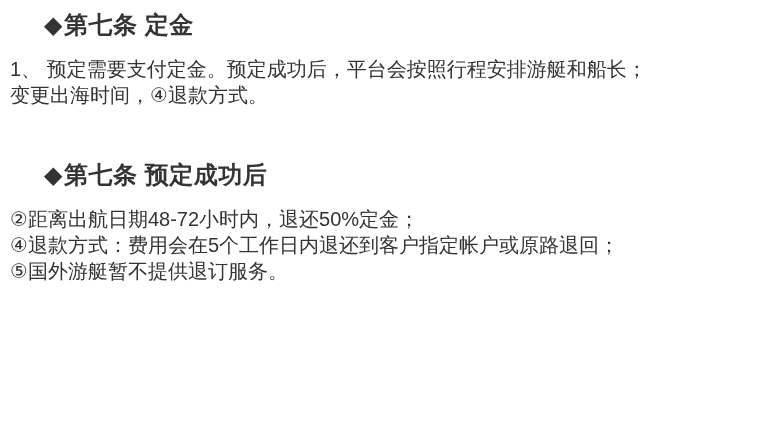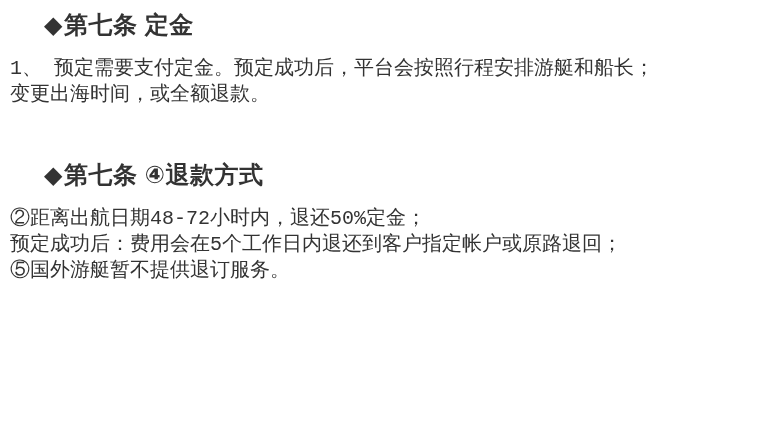--- a/index.html
+++ b/index.html
@@ -28,21 +28,20 @@
     white-space: nowrap;
   }
   .heading .bullet {
     display: inline-block;
     margin-right: 1px;
   }
   .block {
     position: absolute;
     left: 10px;
     right: 16px;
-    font-family: Liberation Mono, monospace;
   }
   .line {
     font-size: 20px;
     font-weight: 400;
     line-height: 26px;
     color: #333333;
     white-space: nowrap;
   }
   
   #heading-deposit   { top: 10px; }
@@ -54,26 +53,26 @@
 <body>
 
 <div class="page">
 
   <h2 class="heading" id="heading-deposit">
     <span class="bullet">◆</span><span>第七条 定金</span>
   </h2>
 
   <div class="block" id="block-deposit">
     <div class="line">1、 预定需要支付定金。预定成功后，平台会按照行程安排游艇和船长；</div>
-    <div class="line">变更出海时间，或全额退款。</div>
+    <div class="line">变更出海时间，④退款方式。</div>
   </div>
 
   <h2 class="heading" id="heading-refund">
-    <span class="bullet">◆</span><span>第七条 ④退款方式</span>
+    <span class="bullet">◆</span><span>第七条 预定成功后</span>
   </h2>
 
   <div class="block" id="block-refund">
     <div class="line">②距离出航日期48-72小时内，退还50%定金；</div>
-    <div class="line">预定成功后：费用会在5个工作日内退还到客户指定帐户或原路退回；</div>
+    <div class="line">④退款方式：费用会在5个工作日内退还到客户指定帐户或原路退回；</div>
     <div class="line">⑤国外游艇暂不提供退订服务。</div>
   </div>
 
 </div>
 
 </body></html>

